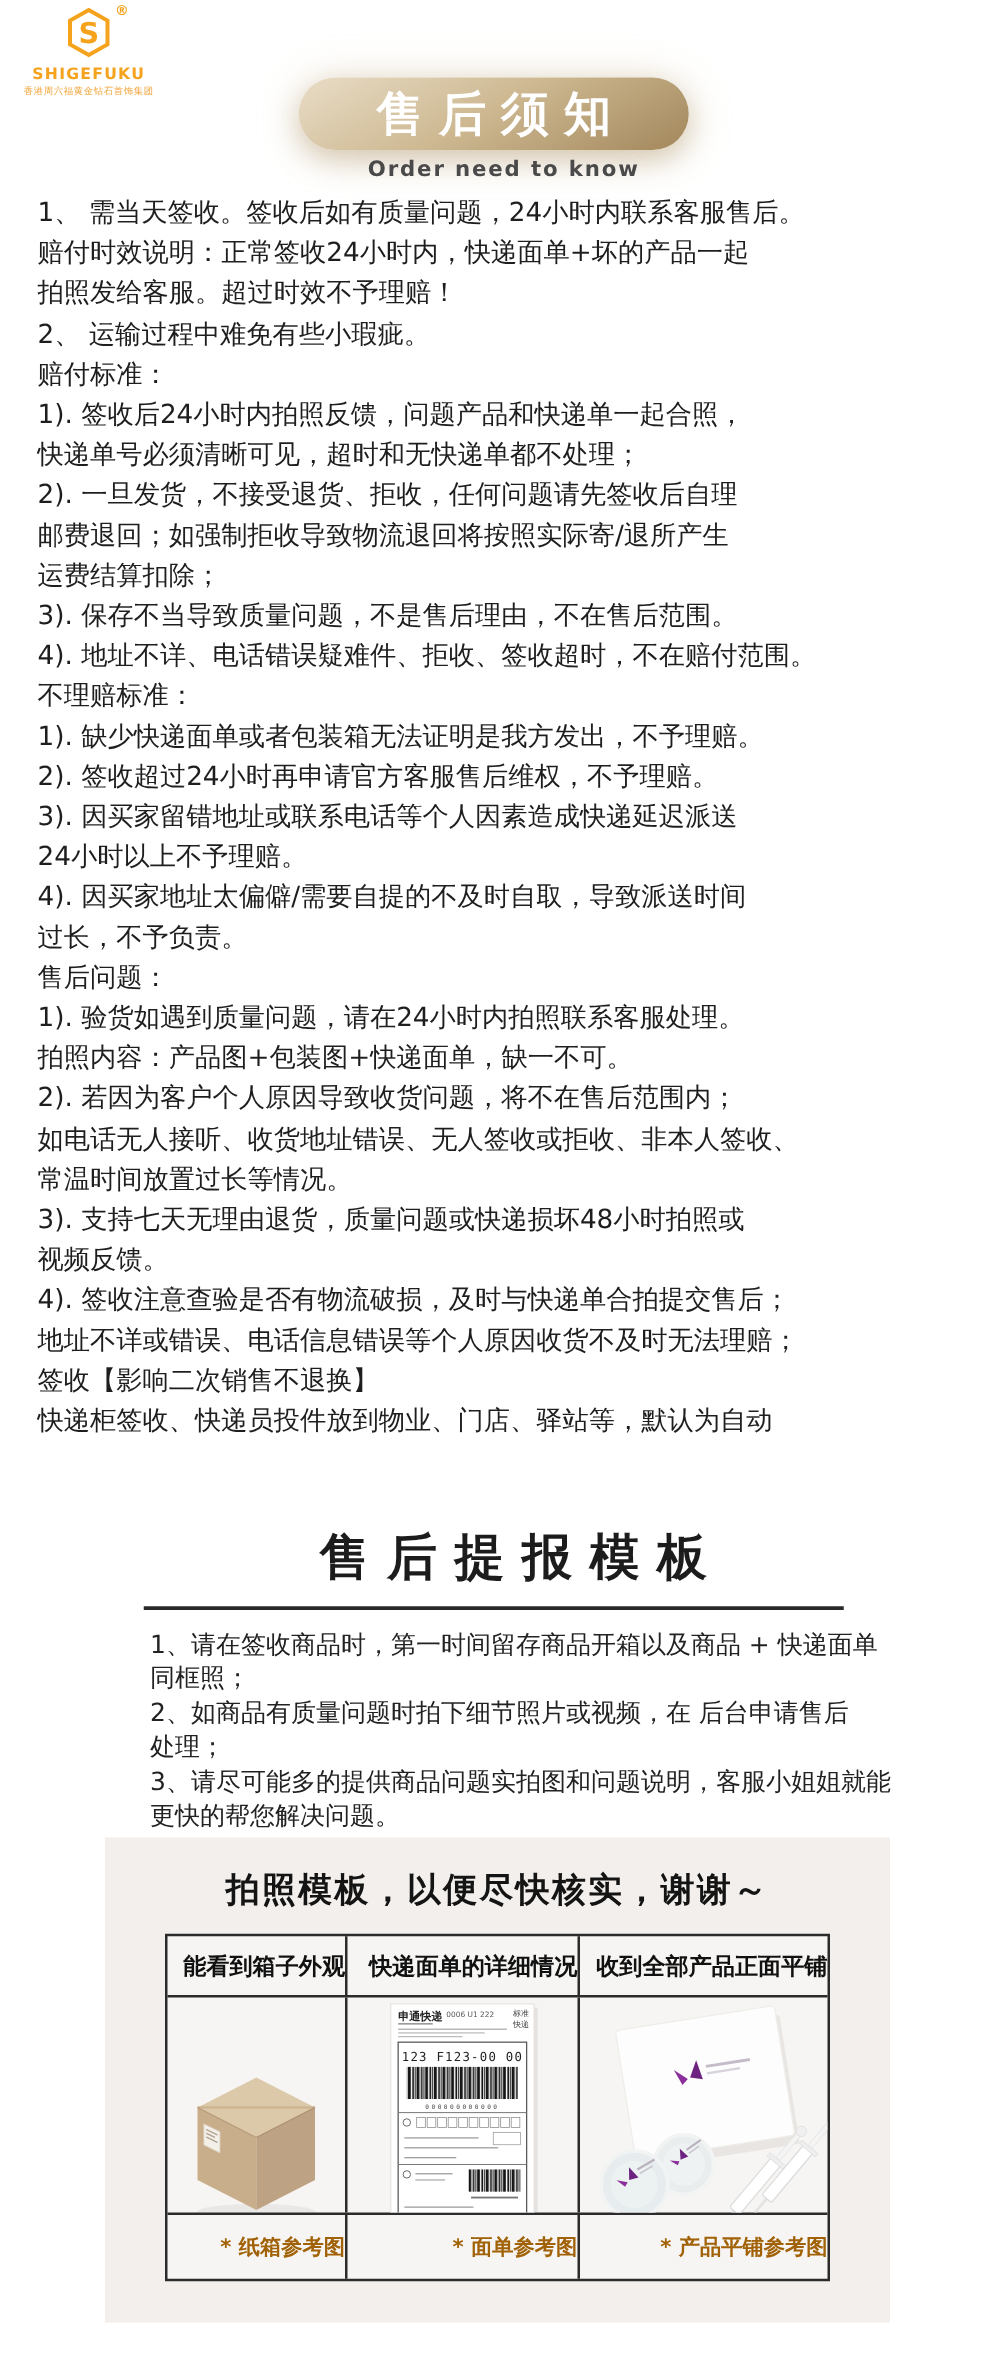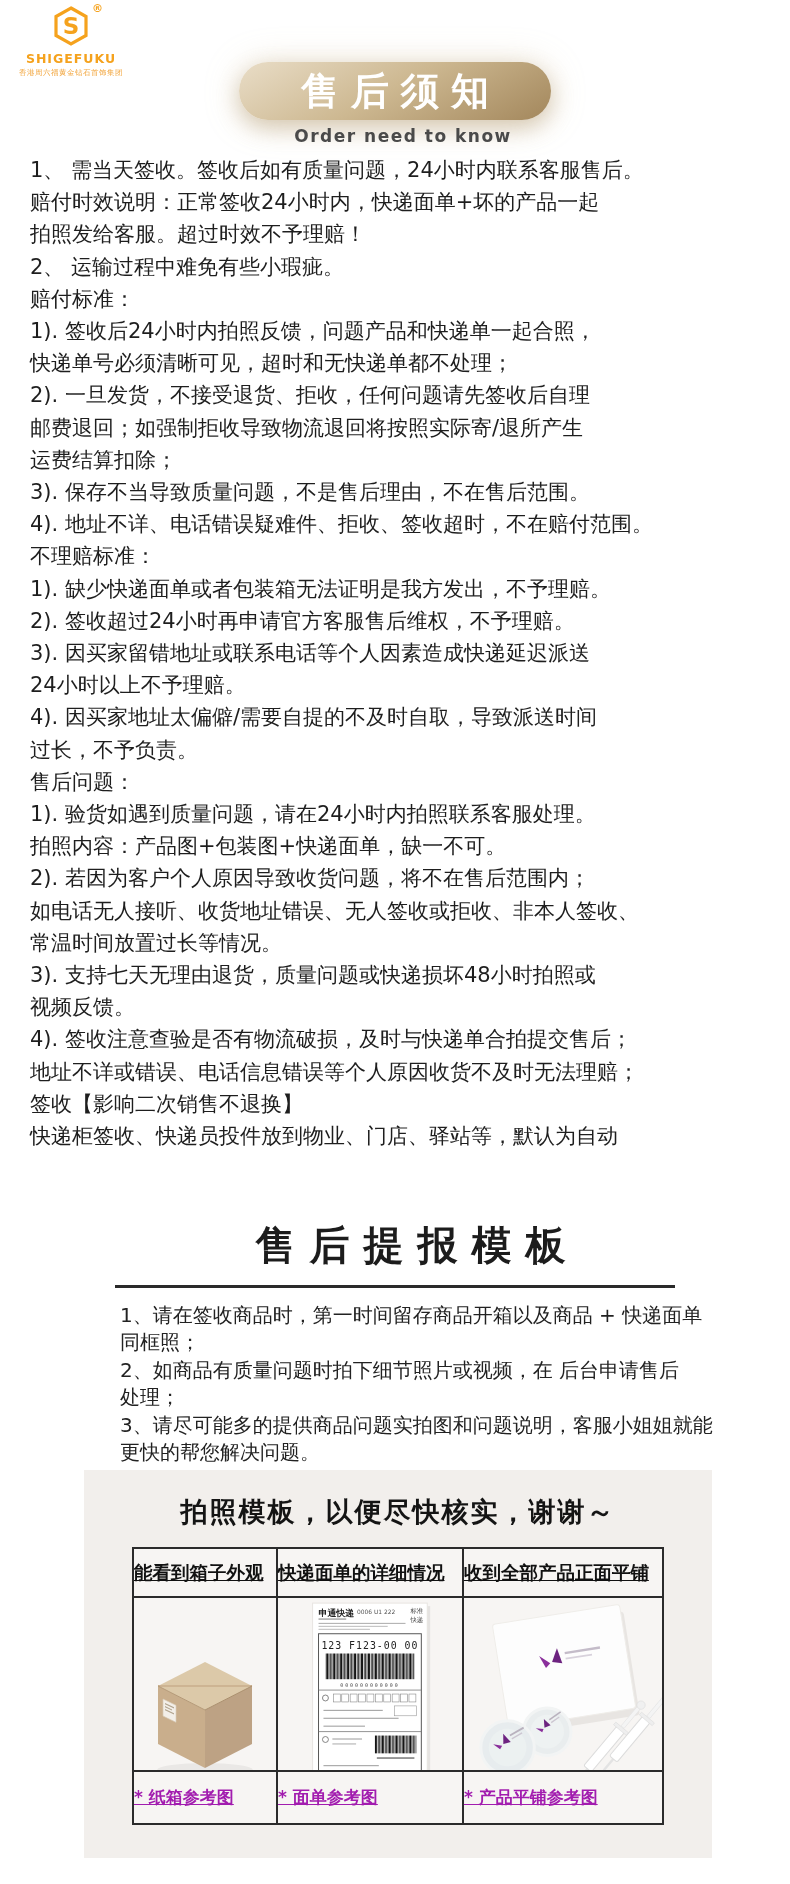--- a/index.html
+++ b/index.html
@@ -37,27 +37,27 @@
   .rline{white-space:nowrap;}
   
   .photo-box{position:absolute;top:1470px;left:84px;width:628px;height:388px;background:#f2efec;}
   .photo-box h3{margin:24px 0 0;text-align:center;font-size:27px;font-weight:bold;
     color:#141414;letter-spacing:2px;}
   .ptable{width:528px;margin:17px auto 0;border:2px solid #2b2b2b;background:#f7f5f3;}
   .trow{display:flex;}
   .trow > :nth-child(1){width:26.9%;}
   .trow > :nth-child(2){width:35.2%;}
   .trow > :nth-child(3){width:37.9%;}
-  .tcell{box-sizing:border-box;text-align:left;text-decoration:underline;}
+  .tcell{box-sizing:border-box;text-align:right;}
   .tcell + .tcell{border-left:2px solid #2b2b2b;}
   .thead .tcell{font-size:18.5px;font-weight:bold;padding:11px 0;color:#111;}
   .timgs{border-top:2px solid #2b2b2b;}
   .timgs .tcell{height:172px;overflow:hidden;}
   .tcaps{border-top:2px solid #2b2b2b;}
-  .tcaps .tcell{font-size:17px;font-weight:bold;padding:14px 0;color:#a21caf;}
+  .tcaps .tcell{font-size:17px;font-weight:bold;padding:14px 0;color:#a16207;}
   svg text{font-family:"DejaVu Sans",sans-serif;}
   .mono{font-family:"DejaVu Sans Mono",monospace;}
 </style>
 </head>
 <body>
 
 <div class="page">
 
   <div class="logo">
     <span class="logo-icon">

